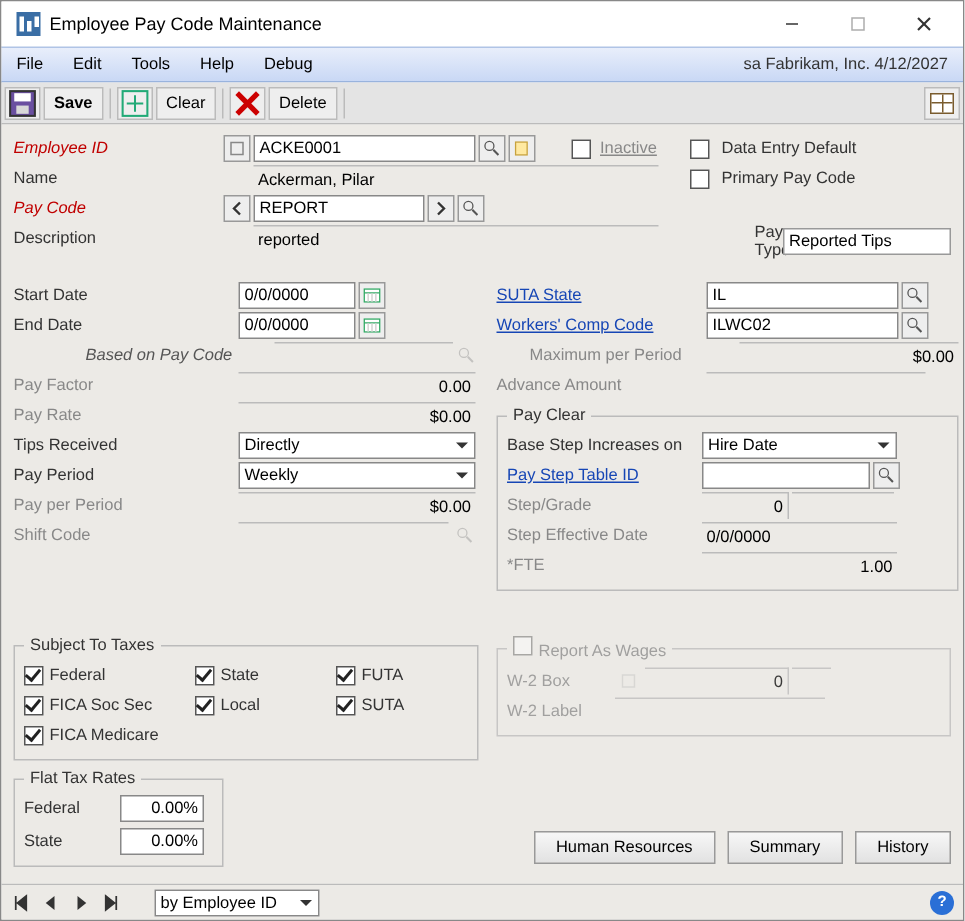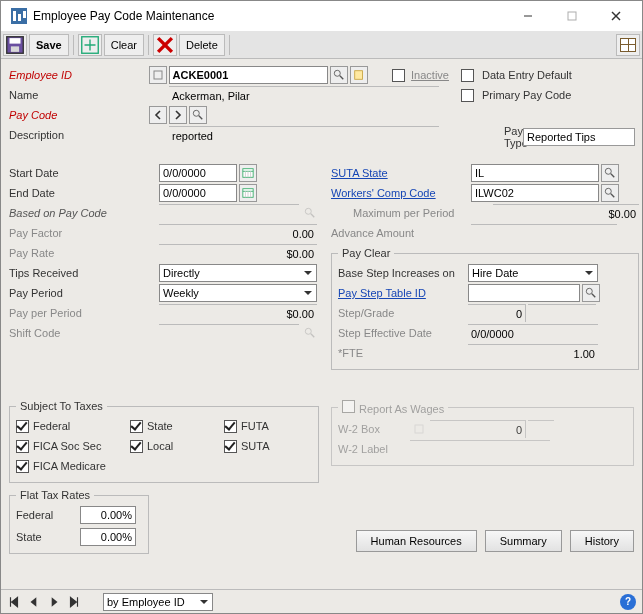--- a/index.html
+++ b/index.html
@@ -87,20 +87,29 @@
         </svg>
       </div>
     <div class="sysbtn">
         <svg viewBox="0 0 10 10">
           <line x1="1" y1="1" x2="9" y2="9" stroke="#333" stroke-width="1.4"></line>
           <line x1="9" y1="1" x2="1" y2="9" stroke="#333" stroke-width="1.4"></line>
         </svg>
       </div>
   </div>
 
+  <div class="menubar">
+    <div class="menuitem">File</div>
+    <div class="menuitem">Edit</div>
+    <div class="menuitem">Tools</div>
+    <div class="menuitem">Help</div>
+    <div class="menuitem">Debug</div>
+    <div class="spacer"></div>
+    <div class="status">sa  Fabrikam, Inc.  4/12/2027</div>
+  </div>
 
   <div class="toolbar">
     <div class="tbtn icon-only">
         <svg viewBox="0 0 16 16">
           <rect x="2" y="2" width="12" height="12" fill="#6a4fa0" stroke="#333"></rect>
           <rect x="4" y="3" width="8" height="4" fill="#fff"></rect>
           <rect x="5" y="9" width="6" height="4" fill="#d8d8d8"></rect>
         </svg>
       </div>
     <div class="tbtn">
@@ -133,21 +142,21 @@
 
     <div class="two-col" style="margin-bottom:4px;">
       <div style="width:440px;">
         <div class="row gap2">
           <div class="lbl req" style="width:138px;">Employee ID</div>
           <div class="ico">
               <svg viewBox="0 0 12 12">
                 <rect x="2" y="2" width="8" height="8" fill="none" stroke="#888"></rect>
               </svg>
             </div>
-          <div class="input" style="width:160px;font-weight:bold;">ACKE0001</div>
+          <div class="input" style="width:148px;">ACKE0001</div>
           <div class="ico">
               <svg viewBox="0 0 14 14">
                 <circle cx="5" cy="5" r="3.5" fill="none" stroke="#555"></circle>
                 <line x1="8" y1="8" x2="12" y2="12" stroke="#555" stroke-width="1.6"></line>
               </svg>
             </div>
           <div class="ico">
               <svg viewBox="0 0 14 14">
                 <rect x="2" y="2" width="9" height="10" fill="#ffe9a1" stroke="#c7a23d"></rect>
               </svg>
@@ -161,20 +170,21 @@
           <div style="width:18px;"></div>
           <div class="input flat" style="width:270px;">Ackerman, Pilar</div>
         </div>
         <div class="row gap2">
           <div class="lbl req" style="width:138px;">Pay Code</div>
           <div class="ico">
               <svg viewBox="0 0 12 12">
                 <path d="M8 2 L4 6 L8 10" fill="none" stroke="#333" stroke-width="1.6"></path>
               </svg>
             </div>
+          <div class="input" style="width:114px;">REPORT</div>
           <div class="ico">
               <svg viewBox="0 0 12 12">
                 <path d="M4 2 L8 6 L4 10" fill="none" stroke="#333" stroke-width="1.6"></path>
               </svg>
             </div>
           <div class="ico">
               <svg viewBox="0 0 14 14">
                 <circle cx="5" cy="5" r="3.5" fill="none" stroke="#555"></circle>
                 <line x1="8" y1="8" x2="12" y2="12" stroke="#555" stroke-width="1.6"></line>
               </svg>
@@ -226,21 +236,21 @@
               <svg viewBox="0 0 14 14">
                 <rect x="1" y="2" width="12" height="10" fill="#fff" stroke="#3a6"></rect>
                 <line x1="1" y1="5" x2="13" y2="5" stroke="#3a6"></line>
                 <line x1="4" y1="5" x2="4" y2="12" stroke="#ccc"></line>
                 <line x1="7" y1="5" x2="7" y2="12" stroke="#ccc"></line>
                 <line x1="10" y1="5" x2="10" y2="12" stroke="#ccc"></line>
               </svg>
             </div>
         </div>
         <div class="row gap2">
-          <div class="lbl basedon" style="width:148px;">Based on Pay Code</div>
+          <div class="lbl basedon" style="width:148px;margin-left:48px;">Based on Pay Code</div>
           <div class="input flat" style="width:140px;"></div>
           <div class="ico flat" style="opacity:.4">
               <svg viewBox="0 0 14 14">
                 <circle cx="5" cy="5" r="3.5" fill="none" stroke="#888"></circle>
                 <line x1="8" y1="8" x2="12" y2="12" stroke="#888" stroke-width="1.6"></line>
               </svg>
             </div>
         </div>
         <div class="row gap2">
           <div class="lbl gray" style="width:148px;">Pay Factor</div>

